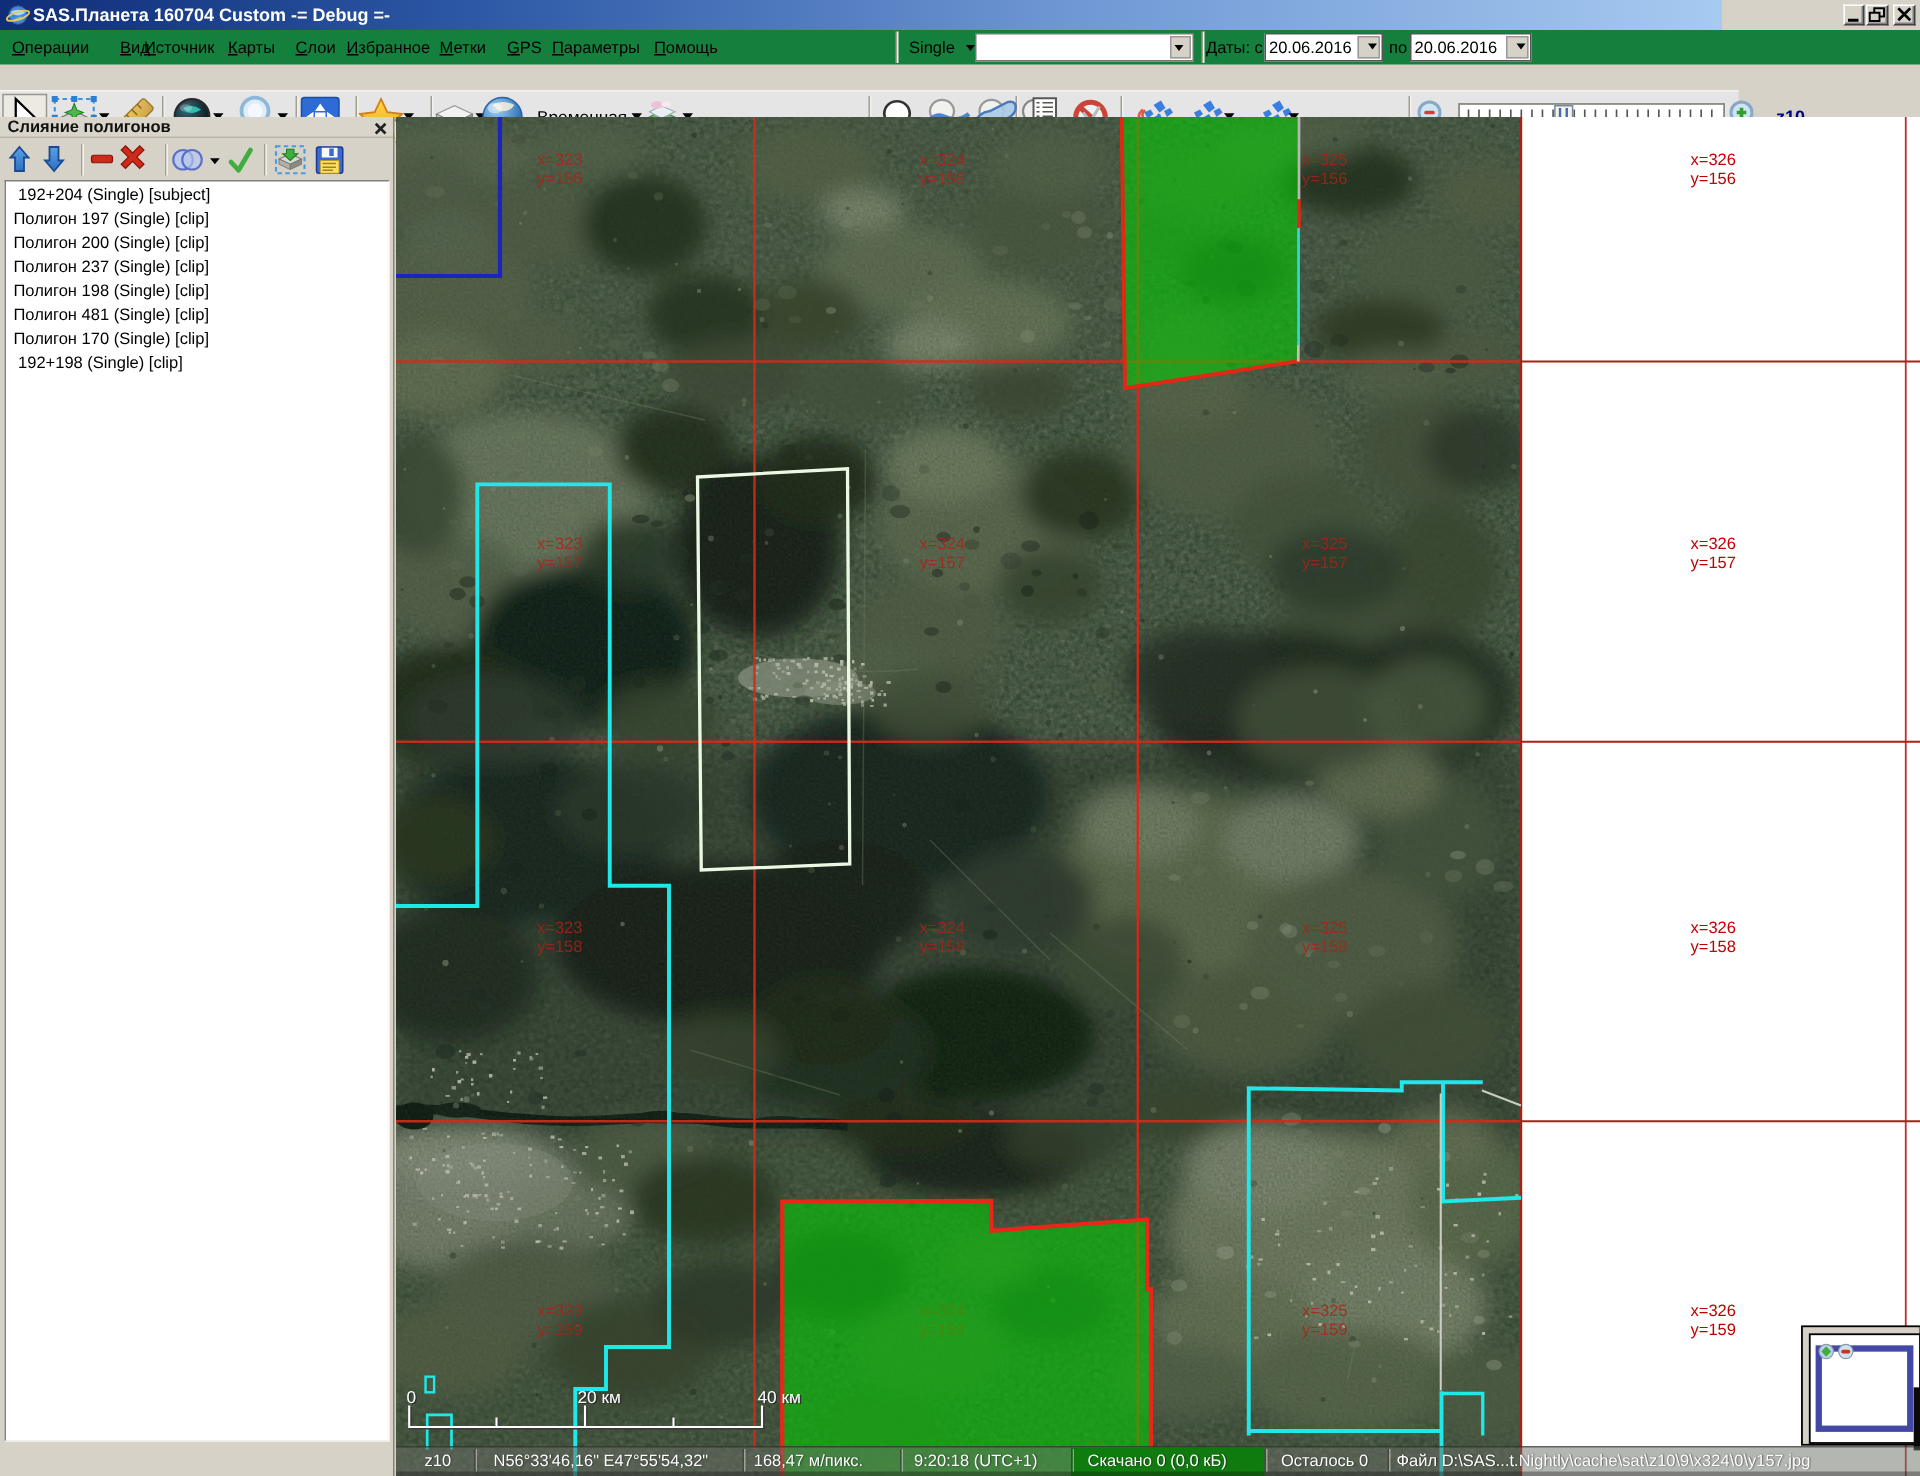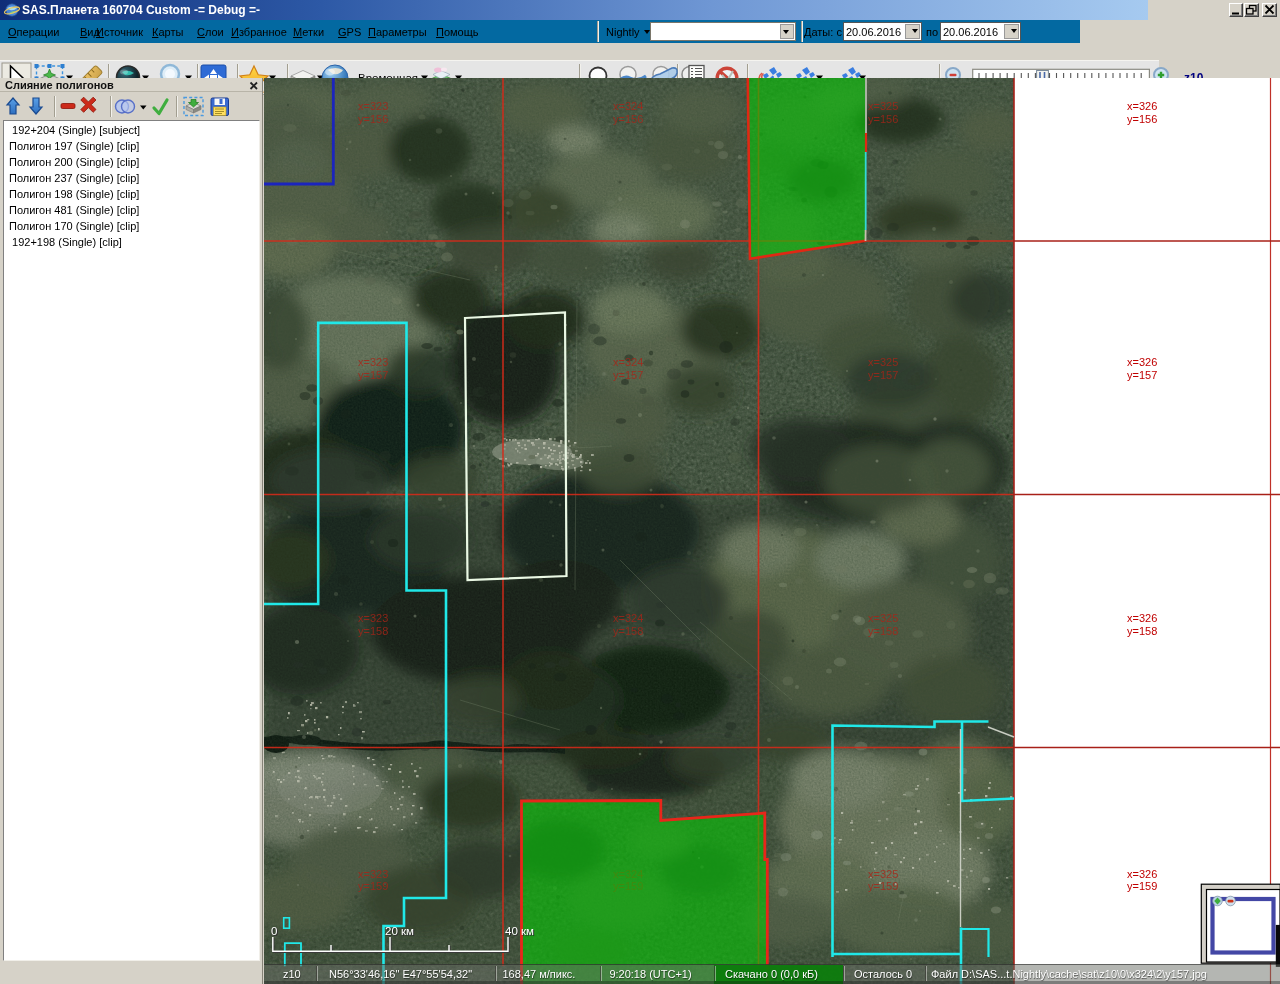--- a/index.html
+++ b/index.html
@@ -1,19 +1,19 @@
 <!DOCTYPE html>
 <html><head><meta charset="utf-8"><style>
 *{margin:0;padding:0;box-sizing:border-box}
 body{width:1280px;height:984px;overflow:hidden;font-family:"Liberation Sans",sans-serif;background:#d6d2c8;position:relative}
 .abs{position:absolute}
 #titlebar{left:0;top:0;width:1148px;height:20px;background:linear-gradient(90deg,#0f2d78 0%,#2d59a6 28%,#6f97d4 62%,#a6caf0 100%);color:#fff;font-size:12px;font-weight:bold}
 #titletext{position:absolute;left:22px;top:3px;white-space:nowrap}
 .tbtn{position:absolute;top:2.5px;width:14.5px;height:14px;background:#d6d2c8;border:1px solid;border-color:#fff #404040 #404040 #fff;box-shadow:inset -1px -1px 0 #808080}
-#menubar{left:0;top:20px;width:1080px;height:23px;background:#0369a1;font-size:11px;color:#000}
+#menubar{left:0;top:20px;width:1280px;height:23px;background:#15803d;font-size:11px;color:#000}
 .mi{position:absolute;top:6px;white-space:nowrap}
 .mi u{text-decoration:underline}
 #toolbar{left:0;top:60px;width:1159px;height:35px;background:#e5e5e5;border-top:1px solid #f5f4f0;border-bottom:1px solid #a6a292}
 .sep{position:absolute;top:3px;width:2px;height:28px;border-left:1px solid #a29e90;border-right:1px solid #f2f1ec}
 .dd{position:absolute;width:0;height:0;border-left:3.5px solid transparent;border-right:3.5px solid transparent;border-top:4px solid #000}
 #panel{left:0;top:78px;width:263px;height:906px;background:#d6d2c8;border-right:1px solid #868378}
 #ptitle{position:absolute;left:0;top:0;width:100%;height:14px;background:#d9d5cb;border-bottom:1px solid #b8b4a8;font-size:11px;font-weight:bold;color:#111}
 #plist{position:absolute;left:3px;top:42px;width:257px;height:841px;background:#fff;border:1px solid;border-color:#808080 #f1efe9 #f1efe9 #808080;font-size:11px;color:#000}
 .li{position:absolute;left:5px;white-space:nowrap}
 #statusbar{left:264px;top:964px;width:1016px;height:20px;background:rgba(106,110,102,0.5);font-size:11px;color:#fff;border-top:1px solid rgba(30,30,30,0.55)}
@@ -44,21 +44,21 @@
     <span class="mi" style="left:8px"><u>О</u>перации</span>
 <span class="mi" style="left:80px"><u>В</u>ид</span>
 <span class="mi" style="left:96px"><u>И</u>сточник</span>
 <span class="mi" style="left:152px"><u>К</u>арты</span>
 <span class="mi" style="left:197px"><u>С</u>лои</span>
 <span class="mi" style="left:231px"><u>И</u>збранное</span>
 <span class="mi" style="left:293px"><u>М</u>етки</span>
 <span class="mi" style="left:338px"><u>G</u>PS</span>
 <span class="mi" style="left:368px"><u>П</u>араметры</span>
 <span class="mi" style="left:436px"><u>П</u>омощь</span>
-    <span class="mi" style="left:606px">Nightly</span>
+    <span class="mi" style="left:606px">Single</span>
     <span class="dd" style="left:644px;top:10px;border-top-color:#000"></span>
     <div class="abs" style="left:597px;top:1px;height:21px;width:2px;border-left:1px solid #a29e90;border-right:1px solid #f2f1ec"></div>
     <div class="abs" style="left:650px;top:2px;width:146px;height:19px;background:#fff;border:1px solid #7a766a"></div>
     <div class="abs" style="left:780px;top:4px;width:14px;height:15px;background:#d6d2c8;border:1px solid #999"></div>
     <span class="dd" style="left:783px;top:10px"></span>
     <div class="abs" style="left:801px;top:1px;height:21px;width:2px;border-left:1px solid #a29e90;border-right:1px solid #f2f1ec"></div>
     <span class="mi" style="left:804px">Даты: с</span>
     <div class="abs" style="left:843px;top:2px;width:79px;height:19px;background:#fff;border:1px solid #555;font-size:11px">
       <span style="position:absolute;left:2px;top:3px">20.06.2016</span>
       <div class="abs" style="right:1px;top:1px;width:15px;height:15px;background:#d6d2c8;border:1px solid #999"></div>
@@ -1359,13 +1359,13 @@
     <div class="sdiv" style="left:336px"></div>
     <div class="sdiv" style="left:450px"></div>
     <div class="sdiv" style="left:579px"></div>
     <div class="sdiv" style="left:661px"></div>
     <span class="sseg" style="left:19px">z10</span>
     <span class="sseg" style="left:65px">N56°33'46,16" E47°55'54,32"</span>
     <span class="sseg" style="left:238.5px">168,47 м/пикс.</span>
     <span class="sseg" style="left:345.4px">9:20:18 (UTC+1)</span>
     <span class="sseg" style="left:461px">Скачано 0 (0,0 кБ)</span>
     <span class="sseg" style="left:590px">Осталось 0</span>
-    <span class="sseg" style="left:667px">Файл D:\SAS...t.Nightly\cache\sat\z10\0\x324\2\y157.jpg</span>
+    <span class="sseg" style="left:667px">Файл D:\SAS...t.Nightly\cache\sat\z10\9\x324\0\y157.jpg</span>
   </div>
 </body></html>

